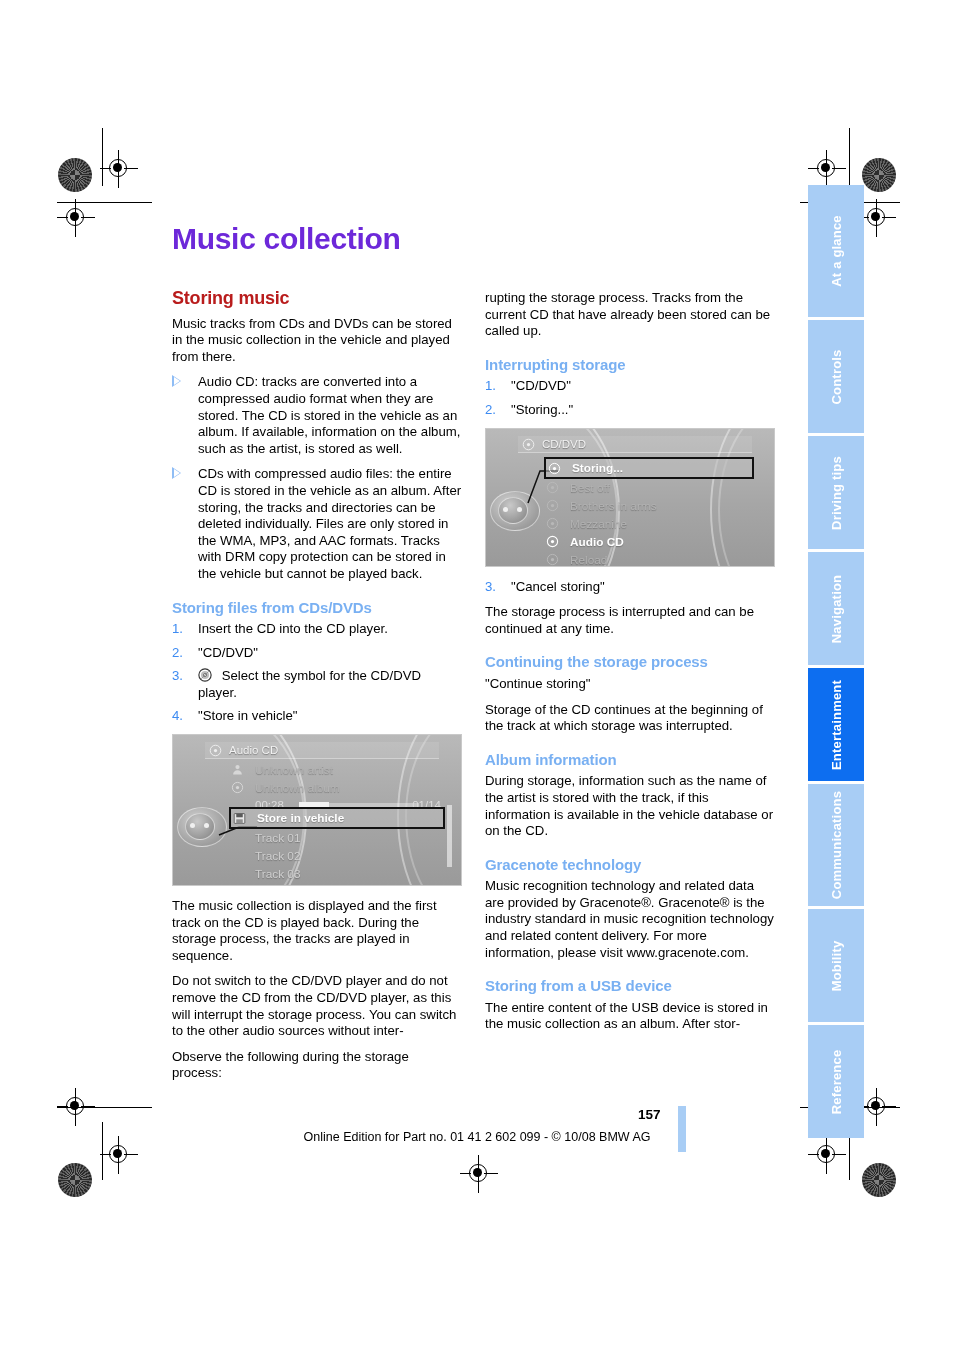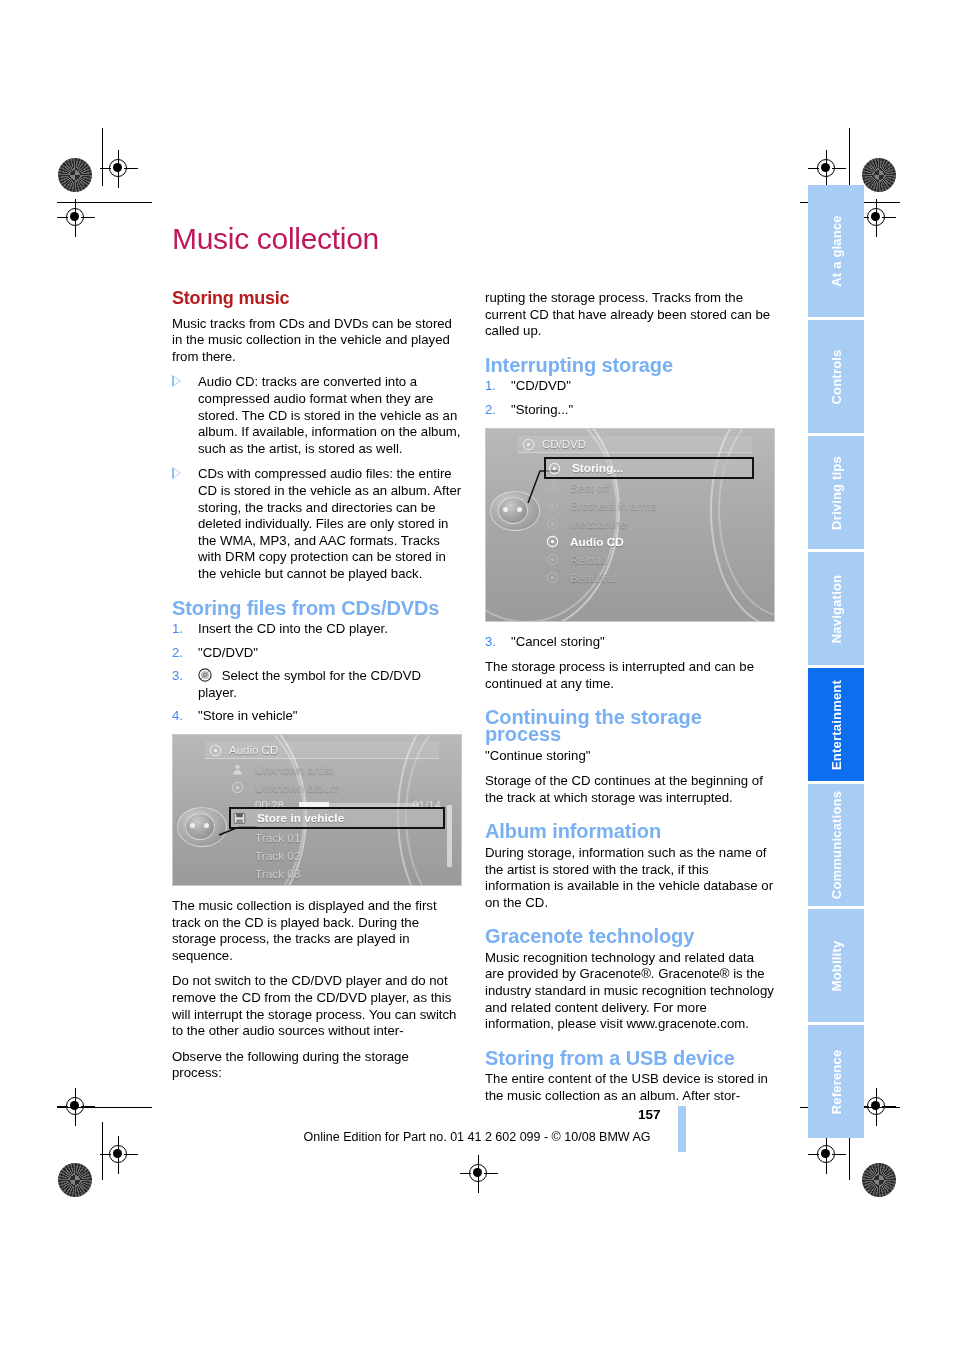--- a/index.html
+++ b/index.html
@@ -45,34 +45,34 @@
     opacity: .85;
   }
 
   .trimline { position: absolute; background: #000; }
 
   
   .page { position: absolute; left: 0; top: 0; width: 954px; height: 1350px; }
 
   .title {
     position: absolute; left: 172px; top: 222px;
-    font-size: 30px; font-weight: normal; color: #be185d;
+    font-size: 30px; font-weight: bold; color: #6d28d9;
     letter-spacing: -0.3px;
   }
 
   .col { position: absolute; width: 290px; font-size: 13.2px; line-height: 16.6px; }
   .col-left  { left: 172px; top: 290px; }
   .col-right { left: 485px; top: 290px; }
 
   h2.sec {
     font-size: 18px; font-weight: bold; color: #b91c1c;
     margin: 0 0 9px 0; letter-spacing: -0.2px;
   }
   h3.sub {
-    font-size: 20px; font-weight: bold; color: #79b0f2;
+    font-size: 15px; font-weight: bold; color: #79b0f2;
     margin: 17px 0 5px 0; letter-spacing: -0.1px;
   }
 
   p.body { margin: 0 0 9px 0; }
 
   
   ul.tri { list-style: none; margin: 0 0 9px 0; padding: 0; }
   ul.tri li { position: relative; padding-left: 26px; margin-bottom: 9px; }
   ul.tri li .tri-mark {
     position: absolute; left: 0; top: 2px;
@@ -464,21 +464,21 @@
       <li>
         <span class="num">1.</span>
         <span>"CD/DVD"</span>
       </li>
       <li>
         <span class="num">2.</span>
         <span>"Storing..."</span>
       </li>
     </ol>
 
-    <div class="idrive" style="height:194px;">
+    <div class="idrive" style="height:139px;">
       <div class="arcs"></div>
       <div class="arcs2"></div>
       <div class="arcsR"></div>
       <div class="arcsR2"></div>
 
       <div class="hdr">
         <span class="disc-ic">
           <svg viewBox="0 0 16 16" width="13" height="13">
             <circle cx="8" cy="8" r="6.5" fill="none" stroke="#efefef" stroke-width="1.2"></circle>
             <circle cx="8" cy="8" r="2" fill="#efefef"></circle>

